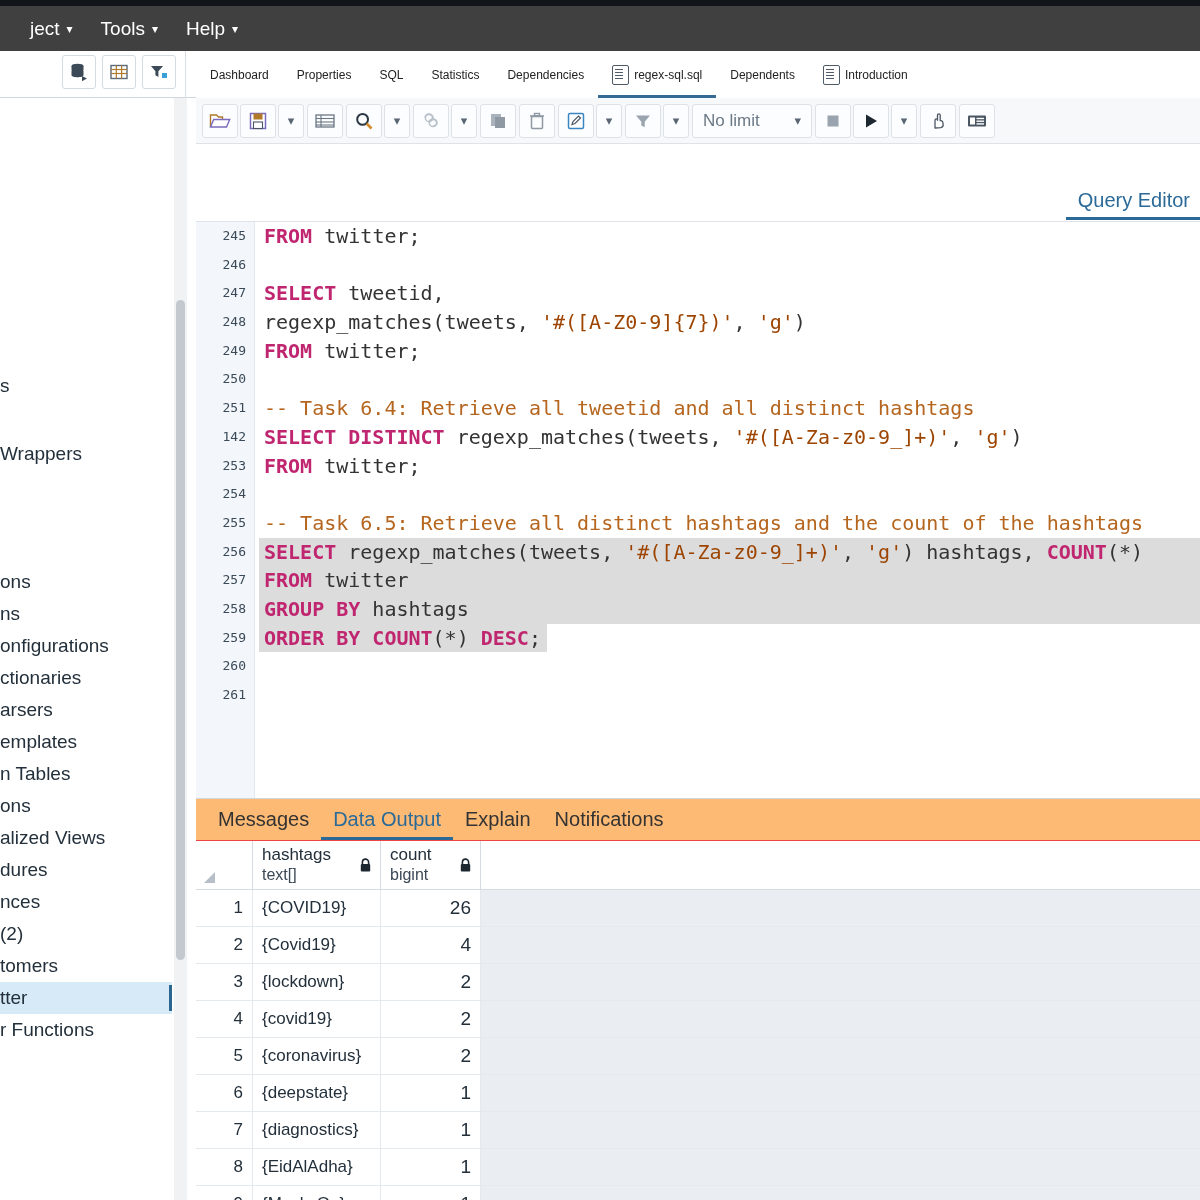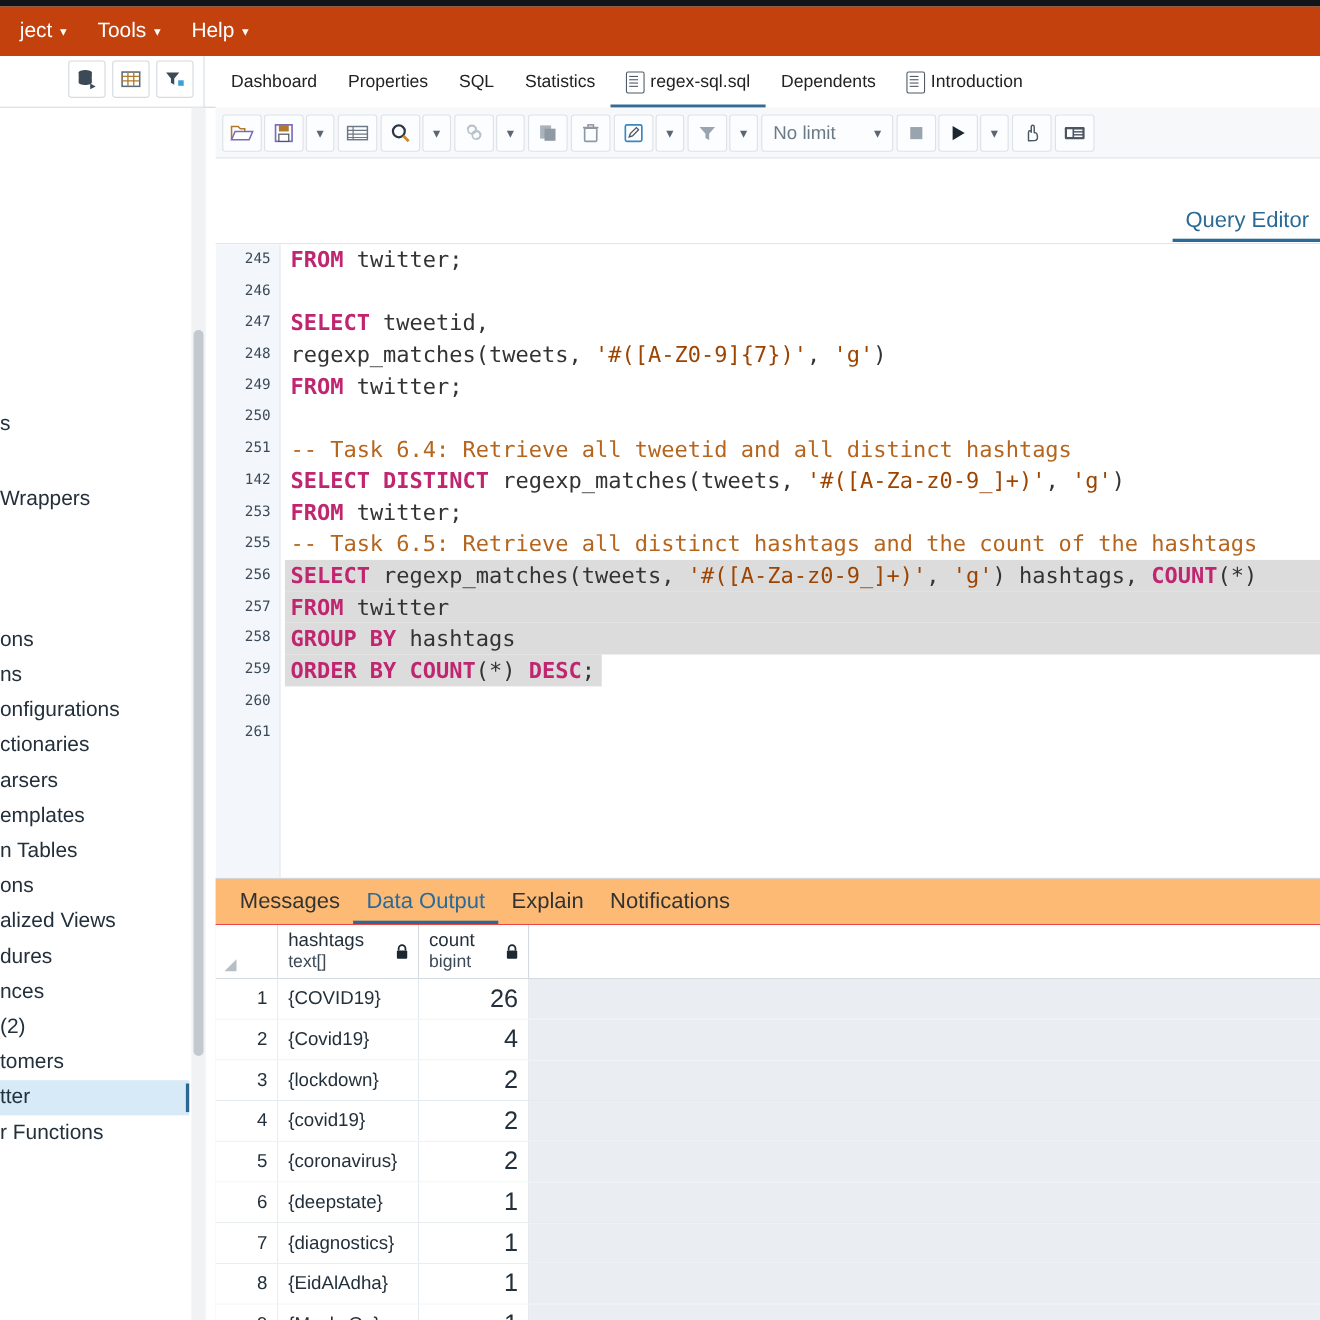--- a/index.html
+++ b/index.html
@@ -11,22 +11,22 @@
     -webkit-font-smoothing:antialiased;
   }
   #app{position:relative;width:1200px;height:1200px;overflow:hidden;}
 
   
   .topstrip{position:absolute;left:0;top:0;width:1200px;height:6px;background:#111418;}
 
   
   .menubar{
     position:absolute;left:0;top:6px;width:1200px;height:45px;
-    background:#c2410c;display:flex;align-items:center;
-    box-sizing:border-box;padding-left:4px;
+    background:#404040;display:flex;align-items:center;
+    box-sizing:border-box;padding-left:16px;
   }
   .menu-item{
     color:#ffffff;font-size:19px;display:flex;align-items:center;
     height:45px;padding:0 14px;white-space:nowrap;cursor:default;
   }
   .menu-item .caret{margin-left:7px;font-size:12px;line-height:1;}
 
   
   .secondrow{
     position:absolute;left:0;top:51px;width:1200px;height:47px;
@@ -40,21 +40,21 @@
     display:flex;align-items:center;justify-content:center;cursor:pointer;
   }
   .vsep{position:absolute;left:185px;top:51px;width:1px;height:47px;background:#d8dee4;}
 
   
   .tabstrip{
     position:absolute;left:196px;top:51px;height:47px;width:1004px;
     display:flex;align-items:flex-end;background:#fff;overflow:hidden;
   }
   .tab{
-    font-size:16px;color:#222;padding:0 14px;height:44px;line-height:44px;
+    font-size:12px;color:#222;padding:0 14px;height:44px;line-height:44px;
     white-space:nowrap;cursor:pointer;display:flex;align-items:center;
     border-bottom:3px solid transparent;box-sizing:border-box;
   }
   .tab.active{border-bottom:3px solid #376a93;}
   .tab .fileicon{
     display:inline-block;width:15px;height:18px;margin-right:5px;position:relative;
     border:1.5px solid #4f5b66;border-radius:2px;background:#fff;
   }
   .tab .fileicon:before{
     content:"";position:absolute;left:2px;top:3px;width:8px;height:1.5px;
@@ -188,21 +188,21 @@
   .grow{display:flex;height:36px;background:#fff;border-bottom:1px solid #e4e9ee;}
   .gc-num{
     width:57px;border-right:1px solid #e4e9ee;text-align:right;padding-right:9px;
     font-size:17px;color:#23303b;line-height:35px;box-sizing:border-box;background:#fff;
   }
   .gc-txt{
     border-right:1px solid #e4e9ee;padding-left:9px;font-size:17px;color:#23303b;
     line-height:35px;box-sizing:border-box;background:#fff;white-space:nowrap;overflow:hidden;
   }
   .gc-num2{
-    border-right:1px solid #e4e9ee;text-align:right;padding-right:9px;font-size:23px;
+    border-right:1px solid #e4e9ee;text-align:right;padding-right:9px;font-size:19px;
     color:#23303b;line-height:35px;box-sizing:border-box;background:#fff;
   }
   .gc-filler{flex:1;background:#eaeef2;}
   svg{display:block;}
 </style>
 </head>
 <body>
 
 <div id="app">
 
@@ -257,20 +257,23 @@
         <span>Dashboard</span>
       </div>
       <div class="tab">
         <span>Properties</span>
       </div>
       <div class="tab">
         <span>SQL</span>
       </div>
       <div class="tab">
         <span>Statistics</span>
+      </div>
+      <div class="tab">
+        <span>Dependencies</span>
       </div>
       <div class="tab active">
         <span class="fileicon"></span>
         <span>regex-sql.sql</span>
       </div>
       <div class="tab">
         <span>Dependents</span>
       </div>
       <div class="tab">
         <span class="fileicon"></span>
@@ -460,20 +463,24 @@
           </div>
           <div class="crow">
             <span class="ln">142</span>
             <span class="code"><span class="kw">SELECT DISTINCT</span><span class="plain"> regexp_matches(tweets, </span><span class="str">'#([A-Za-z0-9_]+)'</span><span class="plain">, </span><span class="str">'g'</span><span class="plain">)</span></span>
           </div>
           <div class="crow">
             <span class="ln">253</span>
             <span class="code"><span class="kw">FROM</span><span class="plain"> twitter;</span></span>
           </div>
           <div class="crow">
+            <span class="ln">254</span>
+            <span class="code"></span>
+          </div>
+          <div class="crow">
             <span class="ln">255</span>
             <span class="code"><span class="cmt">-- Task 6.5: Retrieve all distinct hashtags and the count of the hashtags</span></span>
           </div>
           <div class="crow">
             <span class="ln">256</span>
             <div class="sel" style="width:960px"></div>
             <span class="code"><span class="kw">SELECT</span><span class="plain"> regexp_matches(tweets, </span><span class="str">'#([A-Za-z0-9_]+)'</span><span class="plain">, </span><span class="str">'g'</span><span class="plain">) hashtags, </span><span class="kw">COUNT</span><span class="plain">(*)</span></span>
           </div>
           <div class="crow">
             <span class="ln">257</span>

